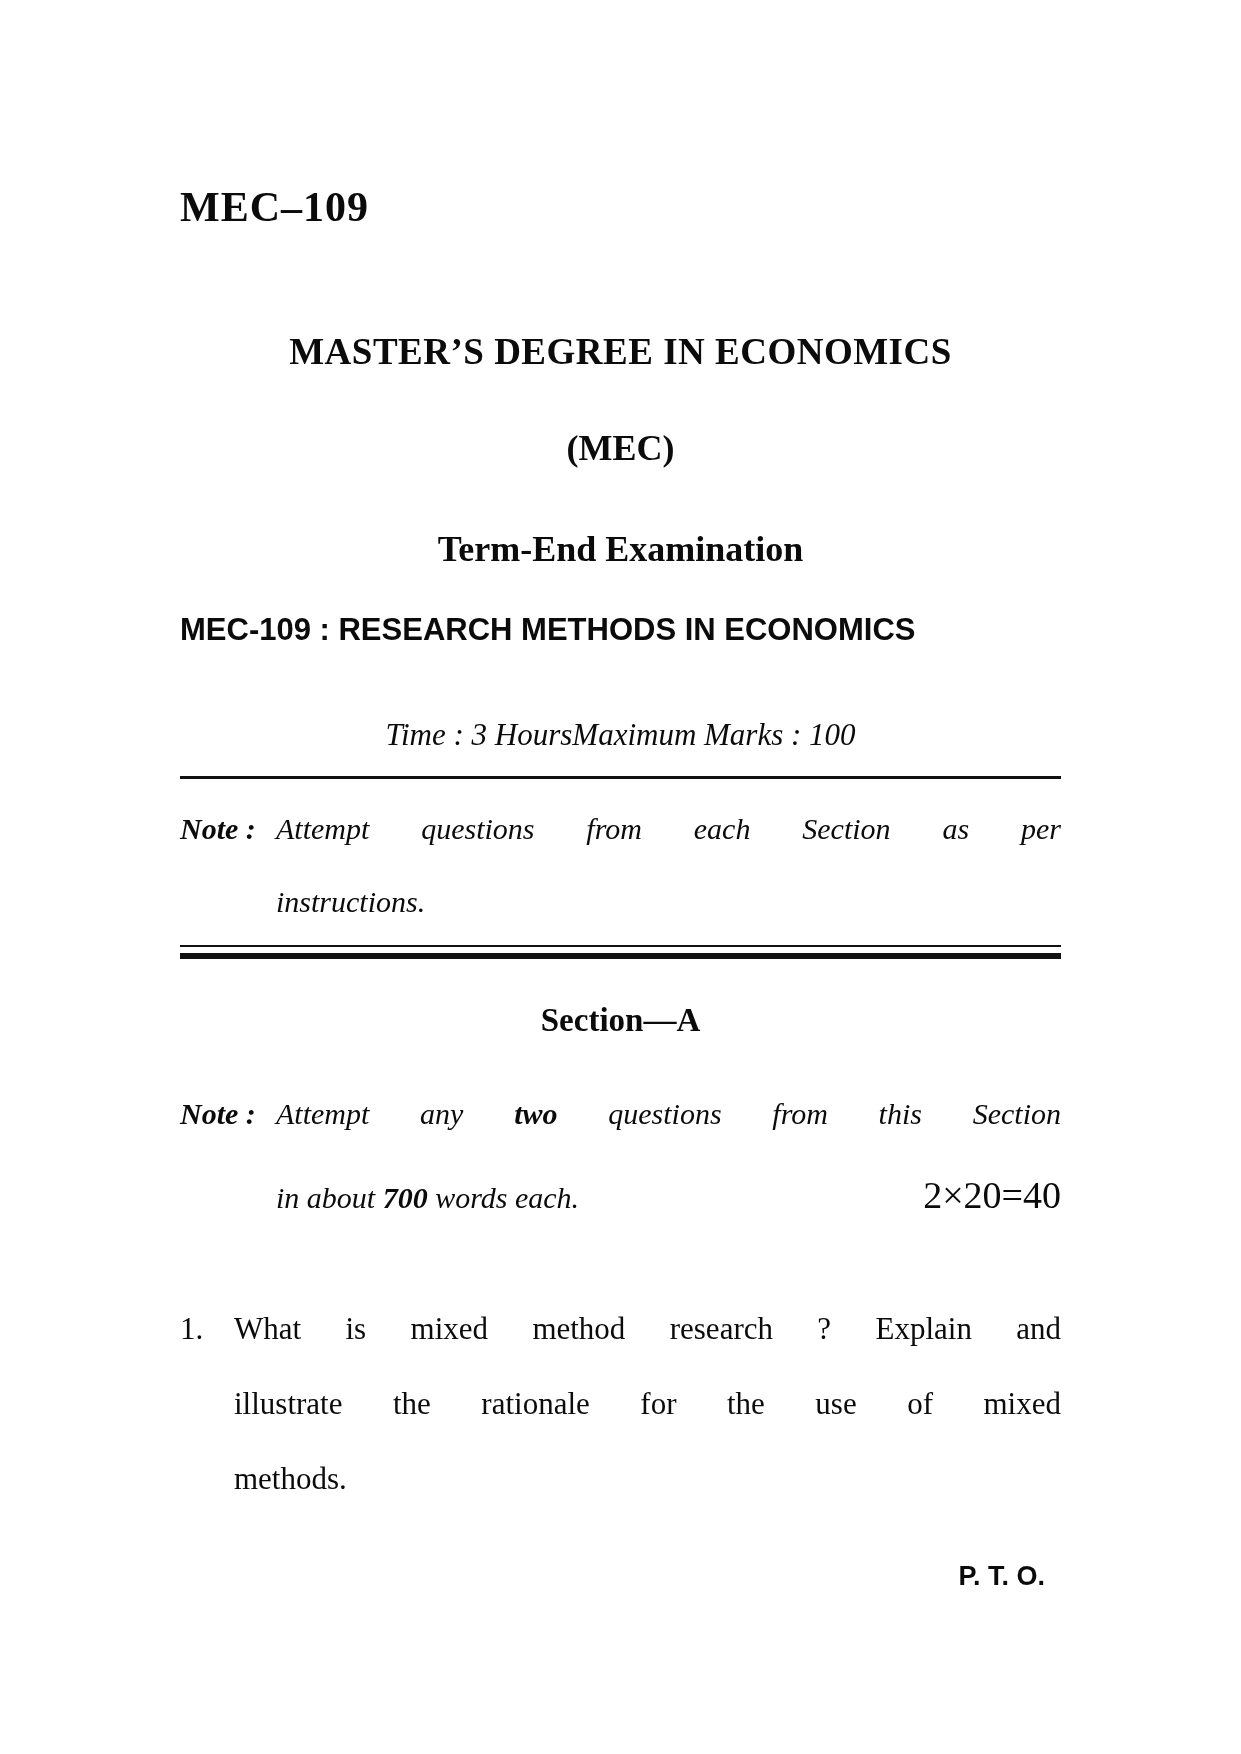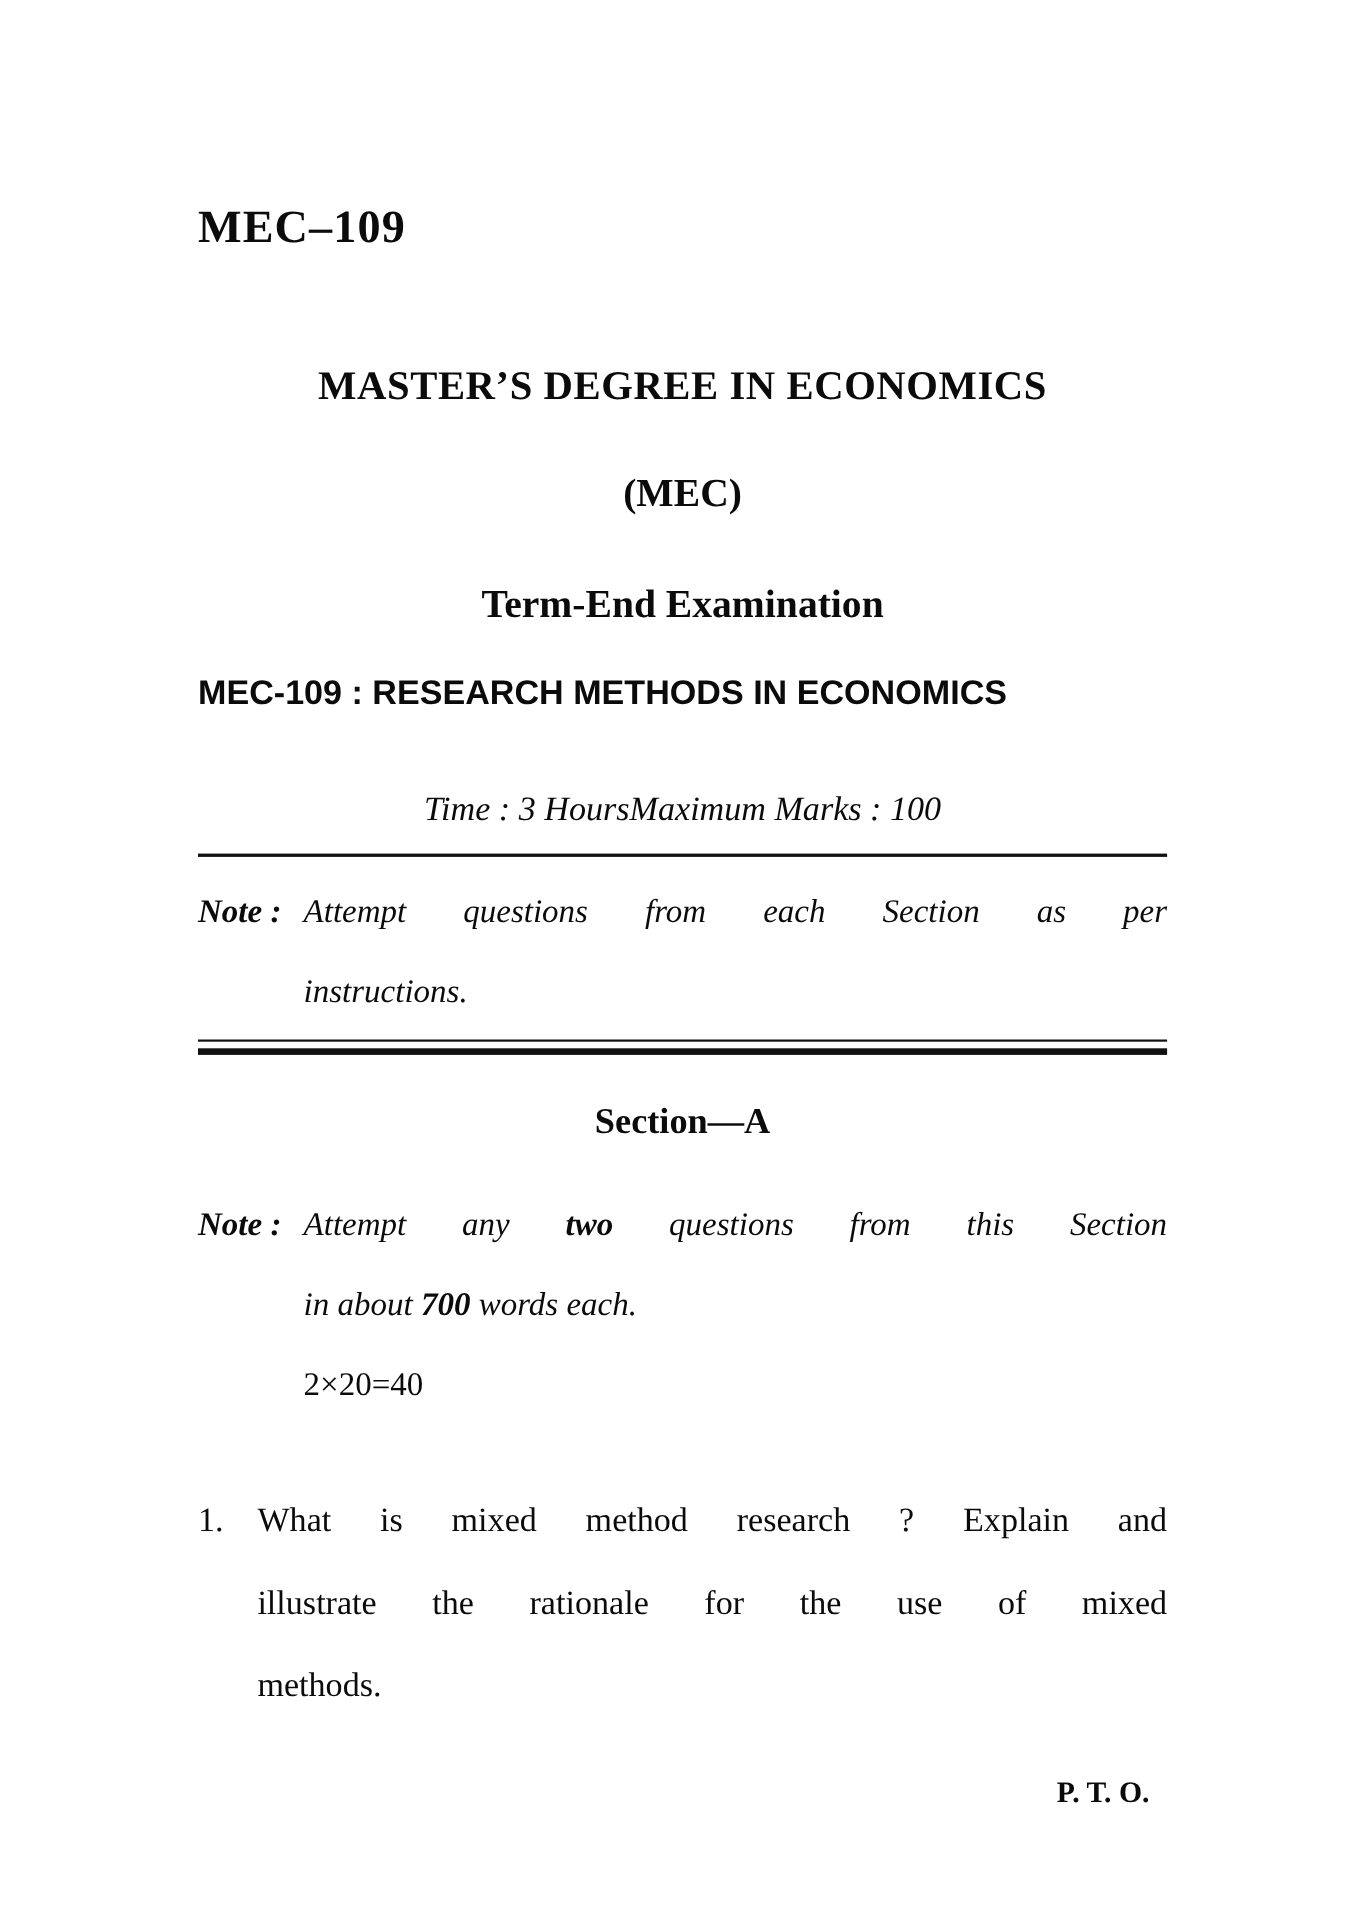--- a/index.html
+++ b/index.html
@@ -77,41 +77,40 @@
     font-size: 33px;
     font-weight: bold;
     line-height: 1.3;
   }
 
   .note-section { margin-top: 36px; }
   .note-line-split {
     display: flex;
     justify-content: space-between;
     align-items: baseline;
-    flex-direction: column;
   }
   .marks-value {
     font-style: normal;
     font-weight: normal;
-    font-size: 30px;
+    font-size: 38px;
   }
 
   .question {
     margin-top: 49px;
     display: grid;
     grid-template-columns: 54px 1fr;
     font-size: 31px;
     line-height: 2.42;
   }
   .question .q-number { }
 
   .pto {
     margin-top: 45px;
     text-align: right;
-    font-family: Liberation Serif, serif;
+    font-family: Liberation Sans, sans-serif;
     font-size: 27px;
     font-weight: bold;
     padding-right: 16px;
   }
 </style>
 </head>
 <body>
 
 <div>
 

